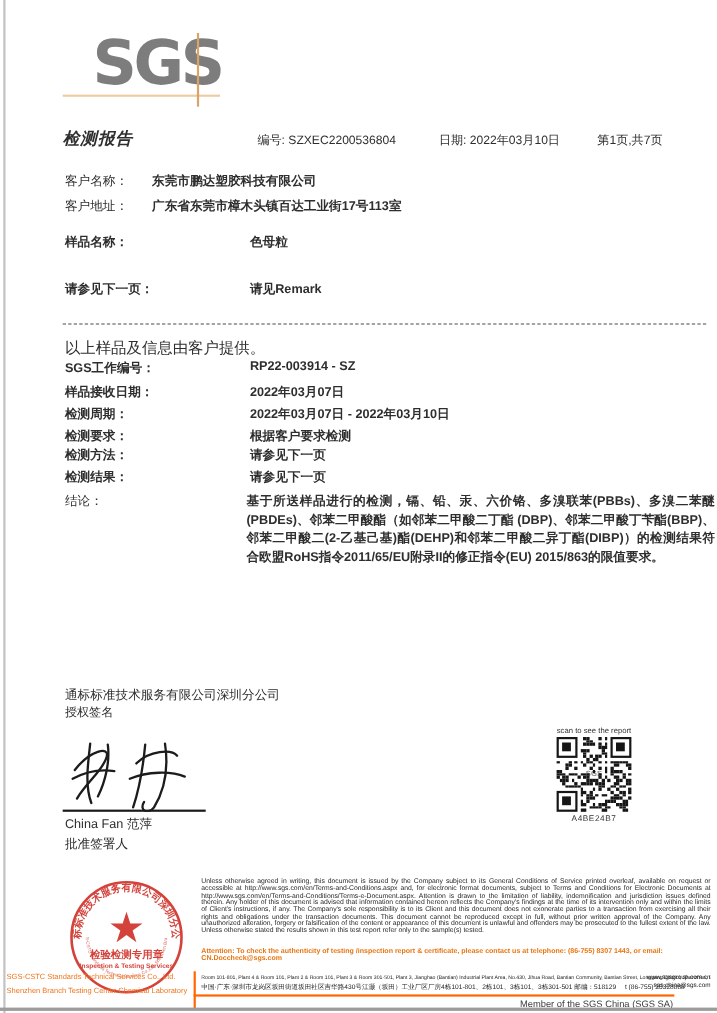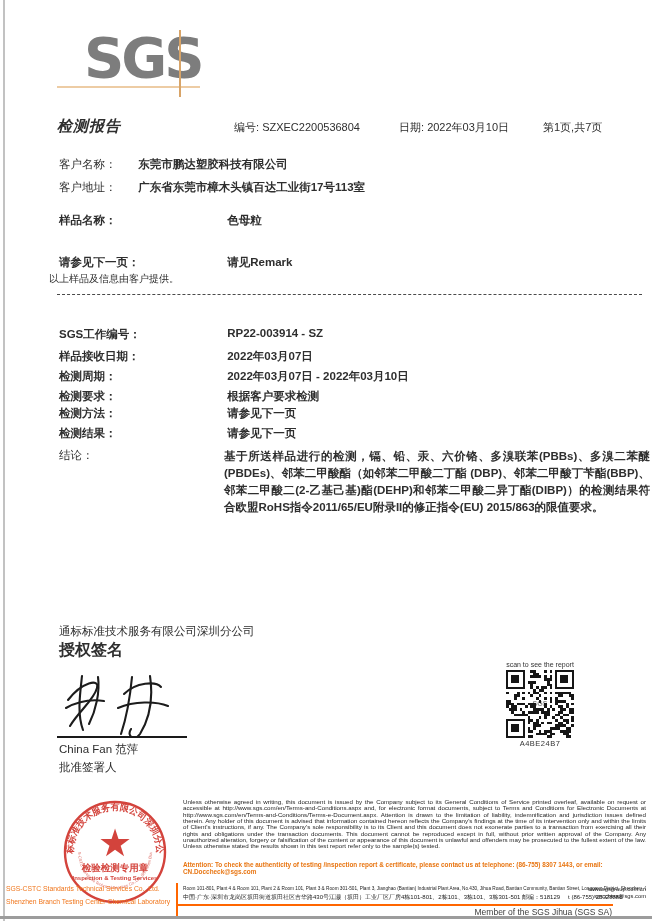--- a/index.html
+++ b/index.html
@@ -22,26 +22,26 @@
   
   .row{position:absolute;left:59px;font-size:11.5px;white-space:nowrap;}
   .lbl{display:inline-block;vertical-align:top;}
   .lbl.w-client{width:76px;}
   .lbl.w-main{width:165px;font-weight:bold;}
   .val{display:inline-block;vertical-align:top;font-weight:bold;}
   .para-row{position:absolute;left:59px;font-size:11.5px;}
   .para-row .lbl{position:absolute;left:0;top:0;}
   .para-row .val{display:block;margin-left:165px;width:426px;white-space:normal;
                  line-height:17px;text-align:justify;}
-  .note-row{position:absolute;left:49px;font-size:10px;}
+  .note-row{position:absolute;left:59px;font-size:14px;margin-top:36px;}
   .dashline{position:absolute;left:57px;top:294px;width:585px;border-top:1.5px dashed #4a4a4a;}
 
   
   .sig-company{position:absolute;left:59px;top:624px;font-size:11.5px;}
-  .sig-auth{position:absolute;left:59px;top:640px;font-size:16px;font-weight:bold;}
+  .sig-auth{position:absolute;left:59px;top:640px;font-size:11px;}
   .sig-svg{position:absolute;left:60px;top:668px;}
   .sig-line{position:absolute;left:57px;top:736px;width:130px;height:2px;background:#1a1a1a;}
   .sig-name{position:absolute;left:59px;top:742px;font-size:11.5px;}
   .sig-title{position:absolute;left:59px;top:760px;font-size:11.5px;}
 
   
   .qr-wrap{position:absolute;left:495px;top:661px;width:90px;text-align:center;}
   .qr-caption{font-size:7px;color:#333;}
   .qr-box{position:relative;width:68px;height:68px;margin:2px auto 1px auto;background:#fff;}
   .qr-box i{position:absolute;background:#161616;}
@@ -374,16 +374,16 @@
   <div class="footer-lab">Shenzhen Branch Testing Center Chemical Laboratory</div>
 
   <div class="disclaimer">Unless otherwise agreed in writing, this document is issued by the Company subject to its General Conditions of Service printed overleaf, available on request or accessible at http://www.sgs.com/en/Terms-and-Conditions.aspx and, for electronic format documents, subject to Terms and Conditions for Electronic Documents at http://www.sgs.com/en/Terms-and-Conditions/Terms-e-Document.aspx. Attention is drawn to the limitation of liability, indemnification and jurisdiction issues defined therein. Any holder of this document is advised that information contained hereon reflects the Company's findings at the time of its intervention only and within the limits of Client's instructions, if any. The Company's sole responsibility is to its Client and this document does not exonerate parties to a transaction from exercising all their rights and obligations under the transaction documents. This document cannot be reproduced except in full, without prior written approval of the Company. Any unauthorized alteration, forgery or falsification of the content or appearance of this document is unlawful and offenders may be prosecuted to the fullest extent of the law. Unless otherwise stated the results shown in this test report refer only to the sample(s) tested.</div>
   <div class="attention">Attention: To check the authenticity of testing /inspection report &amp; certificate, please contact us at telephone: (86-755) 8307 1443, or email: CN.Doccheck@sgs.com</div>
 
   <div class="addr-en"><span class="site">www.sgsgroup.com.cn</span><span>Room 101-801, Plant 4 &amp; Room 101, Plant 2 &amp; Room 101, Plant 3 &amp; Room 301-501, Plant 3, Jianghao (Bantian) Industrial Plant Area, No.430, Jihua Road, Bantian Community, Bantian Street, Longgang District, Shenzhen, Guangdong, China 518129</span></div>
   <div class="addr-cn"><span class="mail">sgs.china@sgs.com</span><span>中国·广东·深圳市龙岗区坂田街道坂田社区吉华路430号江灏（坂田）工业厂区厂房4栋101-801、2栋101、3栋101、3栋301-501 邮编：518129</span><span class="tel">t (86-755) 25328888</span></div>
 
   <div class="foot-vline"></div>
   <div class="foot-hline"></div>
-  <div class="member">Member of the SGS Jihua (SGS SA)</div>
+  <div class="member">Member of the SGS China (SGS SA)</div>
 
   <div class="scan-edge-bottom"></div>
 </div>
 
 </body></html>

